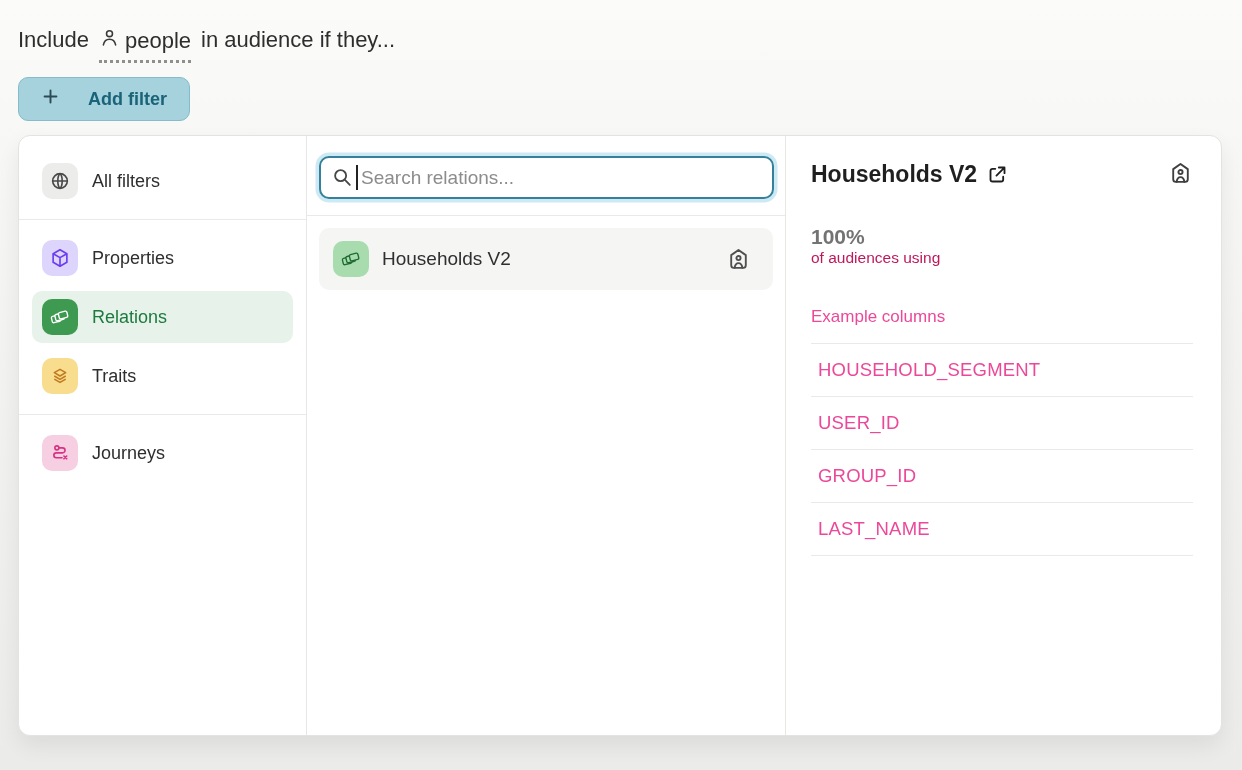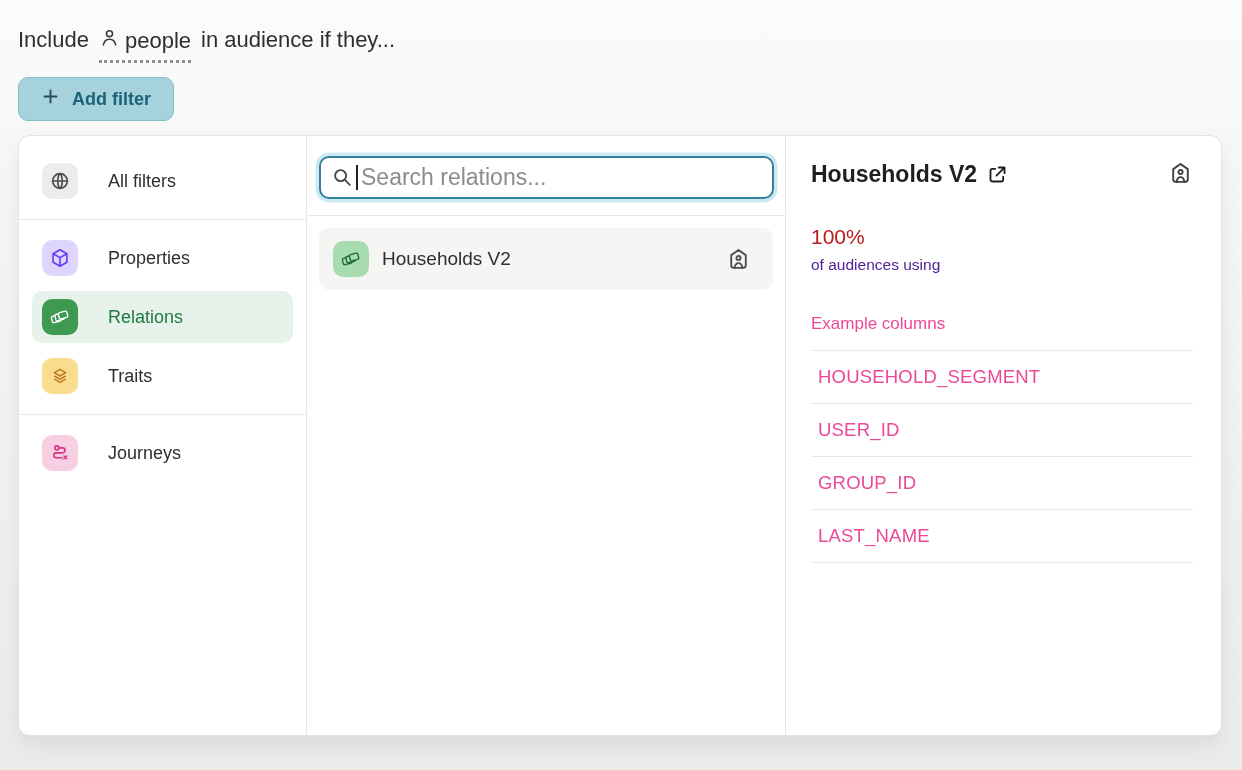--- a/index.html
+++ b/index.html
@@ -19,21 +19,21 @@
   }
   .subject-chip {
     display: inline-flex; align-items: center; gap: 5px;
     border-bottom: 3px dotted #8f8f8f;
     padding-bottom: 6px; margin-bottom: -9px;
   }
   .subject-chip svg { width: 21px; height: 21px; }
 
   
   .add-filter {
-    display: inline-flex; align-items: center; gap: 12px;
+    display: inline-flex; align-items: center; gap: 28px;
     margin: 23px 0 0 18px;
     height: 44px; padding: 0 22px;
     background: #a6d2dd;
     border: 1px solid #84bccb;
     border-radius: 10px;
     font-family: inherit;
     font-size: 18px; font-weight: 600; color: #1a6378;
     cursor: pointer;
   }
   .add-filter svg { width: 19px; height: 19px; }
@@ -46,21 +46,21 @@
     border: 1px solid #e3e3e1;
     border-radius: 12px;
     box-shadow: 0 10px 22px rgba(0,0,0,0.07);
     display: flex;
     overflow: hidden;
   }
 
   
   .col-left { width: 288px; border-right: 1px solid #e7e7e5; padding-top: 12px; flex-shrink: 0; }
   .side-item {
-    display: flex; align-items: center; gap: 30px;
+    display: flex; align-items: center; gap: 14px;
     margin: 7px 13px; padding: 8px 10px;
     border-radius: 10px;
     font-size: 18px; color: #2f2f2f;
     cursor: pointer;
   }
   .side-item.selected { background: #e7f2ea; color: #1e7b40; }
   .tile {
     width: 36px; height: 36px; border-radius: 10px;
     display: flex; align-items: center; justify-content: center;
     flex-shrink: 0;
@@ -78,21 +78,21 @@
   
   .col-mid { flex: 1; border-right: 1px solid #e7e7e5; display: flex; flex-direction: column; }
   .search-wrap { position: relative; margin: 20px 11px 16px 12px; }
   .search-input {
     width: 100%; height: 43px;
     border: 2px solid #35809a;
     border-radius: 10px;
     box-shadow: 0 0 0 3.5px #cdeaf4;
     padding: 0 14px 0 40px;
     font-family: inherit;
-    font-size: 23px; color: #333;
+    font-size: 19px; color: #333;
     outline: none;
     background: #fff;
   }
   .search-input::placeholder { color: #8c8c8c; }
   .search-glass { position: absolute; left: 12px; top: 10px; width: 22px; height: 22px; }
   .caret { position: absolute; left: 37px; top: 9px; width: 2px; height: 25px; background: #222; }
   .mid-divider { border-top: 1px solid #e9e9e7; }
   .relation-list { padding: 12px; }
   .relation-row {
     display: flex; align-items: center; gap: 13px;
@@ -105,22 +105,22 @@
   .tile-lightgreen { background: #a8dcae; }
   .relation-row .house-badge, .relation-row svg.badge { width: 25px; height: 25px; }
 
   
   .col-right { width: 435px; flex-shrink: 0; padding: 25px 28px 0 25px; }
   .detail-head { display: flex; align-items: flex-start; justify-content: space-between; }
   .detail-title-wrap { display: flex; align-items: center; gap: 10px; }
   .detail-title { font-size: 23px; font-weight: 700; color: #1f1f1f; }
   .detail-title-wrap svg { width: 21px; height: 21px; cursor: pointer; }
   .detail-head > svg { width: 25px; height: 25px; }
-  .usage-pct { margin-top: 37px; font-size: 21px; font-weight: 400; color: #b91c1c; }
-  .usage-caption { margin-top: 7px; font-size: 15.5px; color: #4c1d95; }
+  .usage-pct { margin-top: 37px; font-size: 21px; font-weight: 700; color: #737373; }
+  .usage-caption { font-size: 15.5px; color: #be185d; }
   .columns-heading { margin-top: 40px; font-size: 17px; color: #ec4899; }
   .columns-list { margin-top: 16px; }
   .column-row {
     border-top: 1px solid #e9e9e7;
     padding: 15px 0 15px 7px;
     font-size: 18.5px; color: #ec4899;
     letter-spacing: 0.2px;
   }
   .columns-list .column-row:last-child { border-bottom: 1px solid #e9e9e7; }
 </style>

